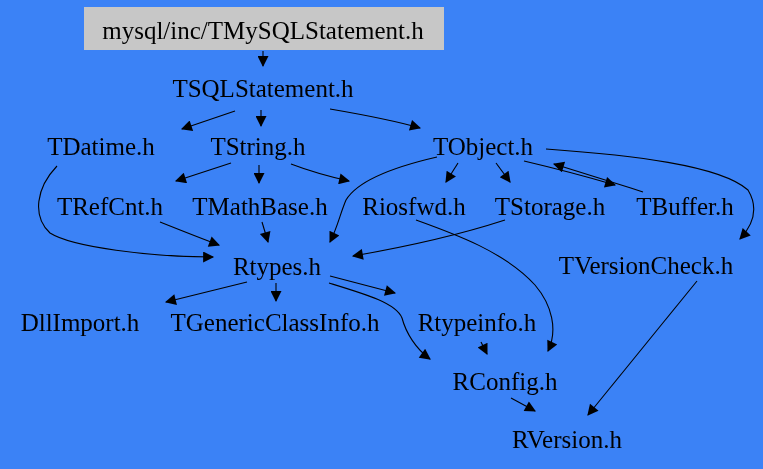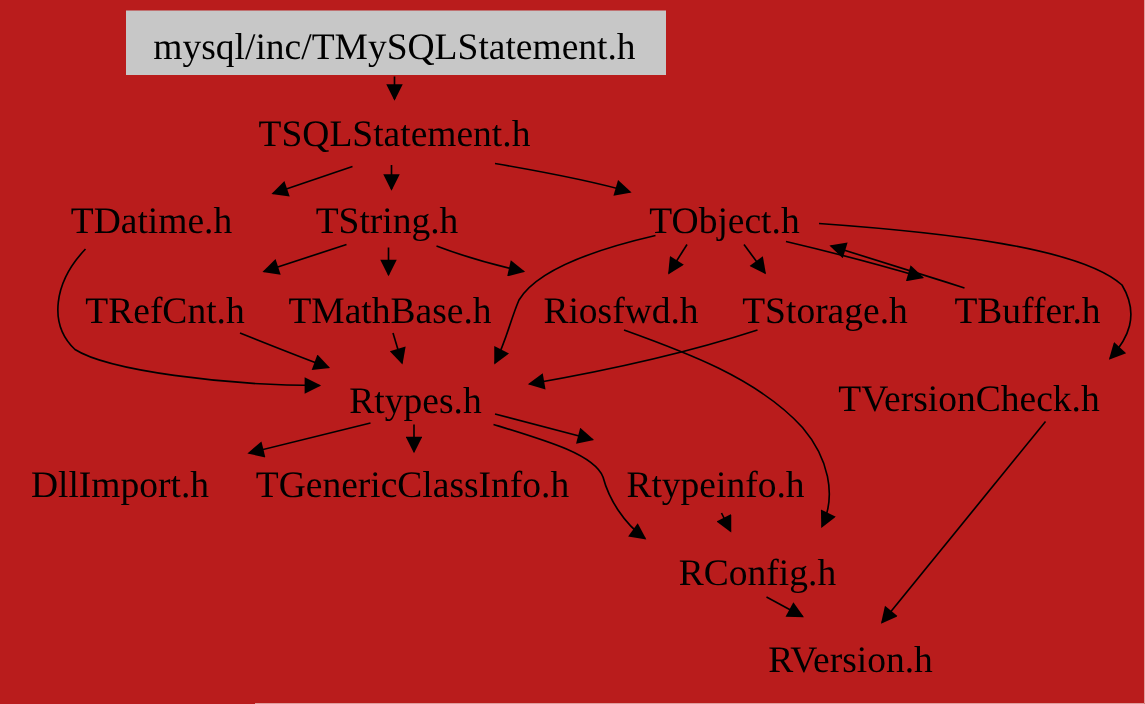--- a/index.html
+++ b/index.html
@@ -4,21 +4,21 @@
 <style>
   html, body {
     margin: 0;
     padding: 0;
     background: #ffffff;
   }
   .canvas {
     position: relative;
     width: 763px;
     height: 469px;
-    background: #b91c1c;
+    background: #3b82f6;
     overflow: hidden;
   }
   svg text {
     font-family: "Liberation Serif", "DejaVu Serif", serif;
     font-size: 25px;
     fill: #000000;
   }
   svg text.root-label {
     font-size: 25px;
   }

